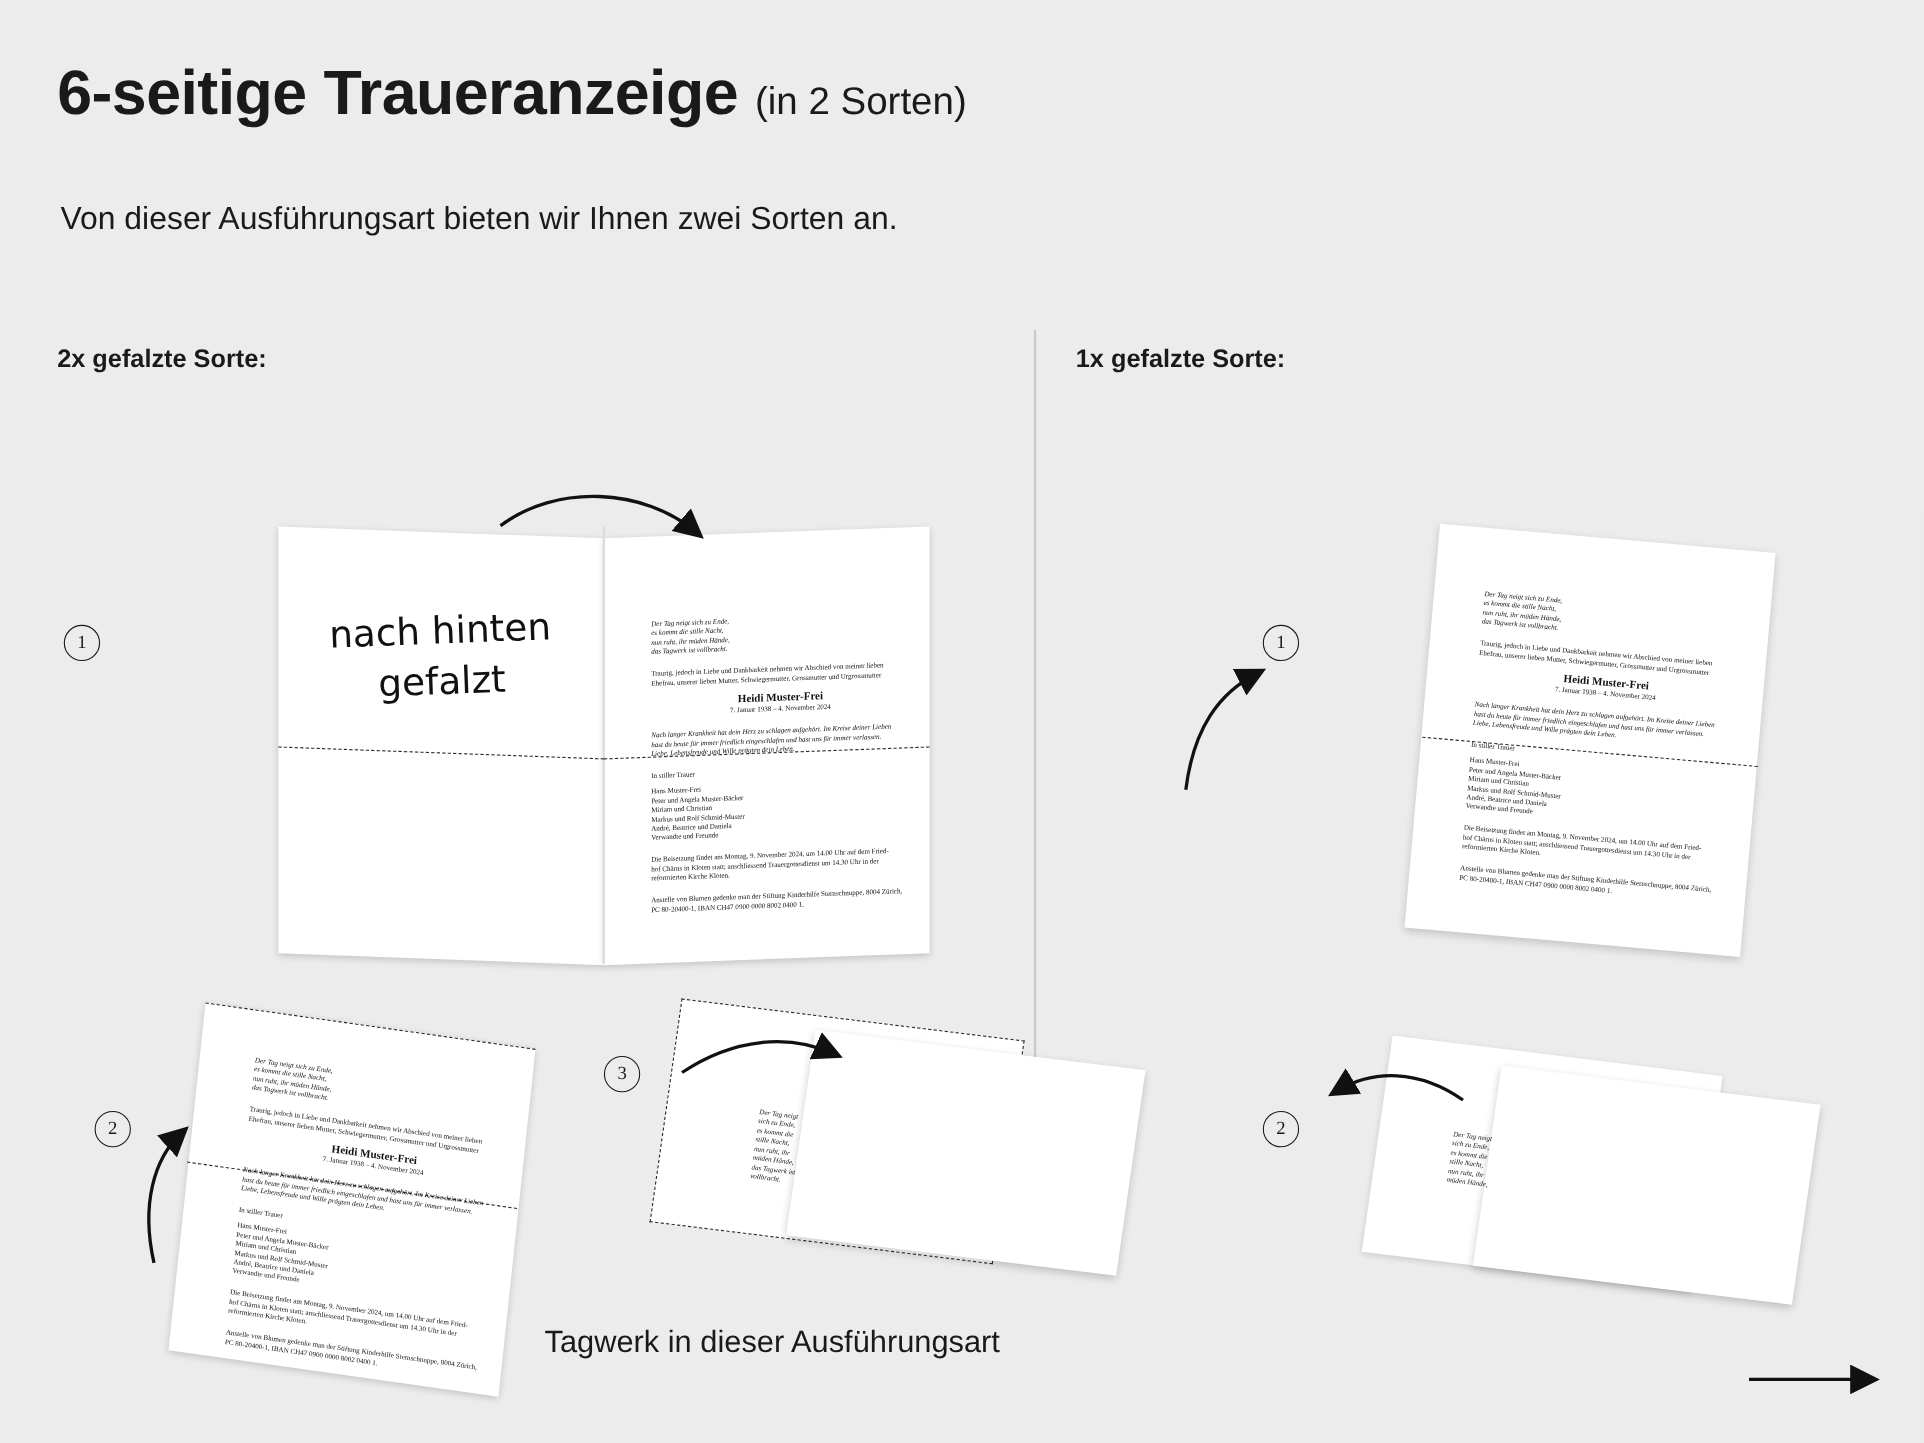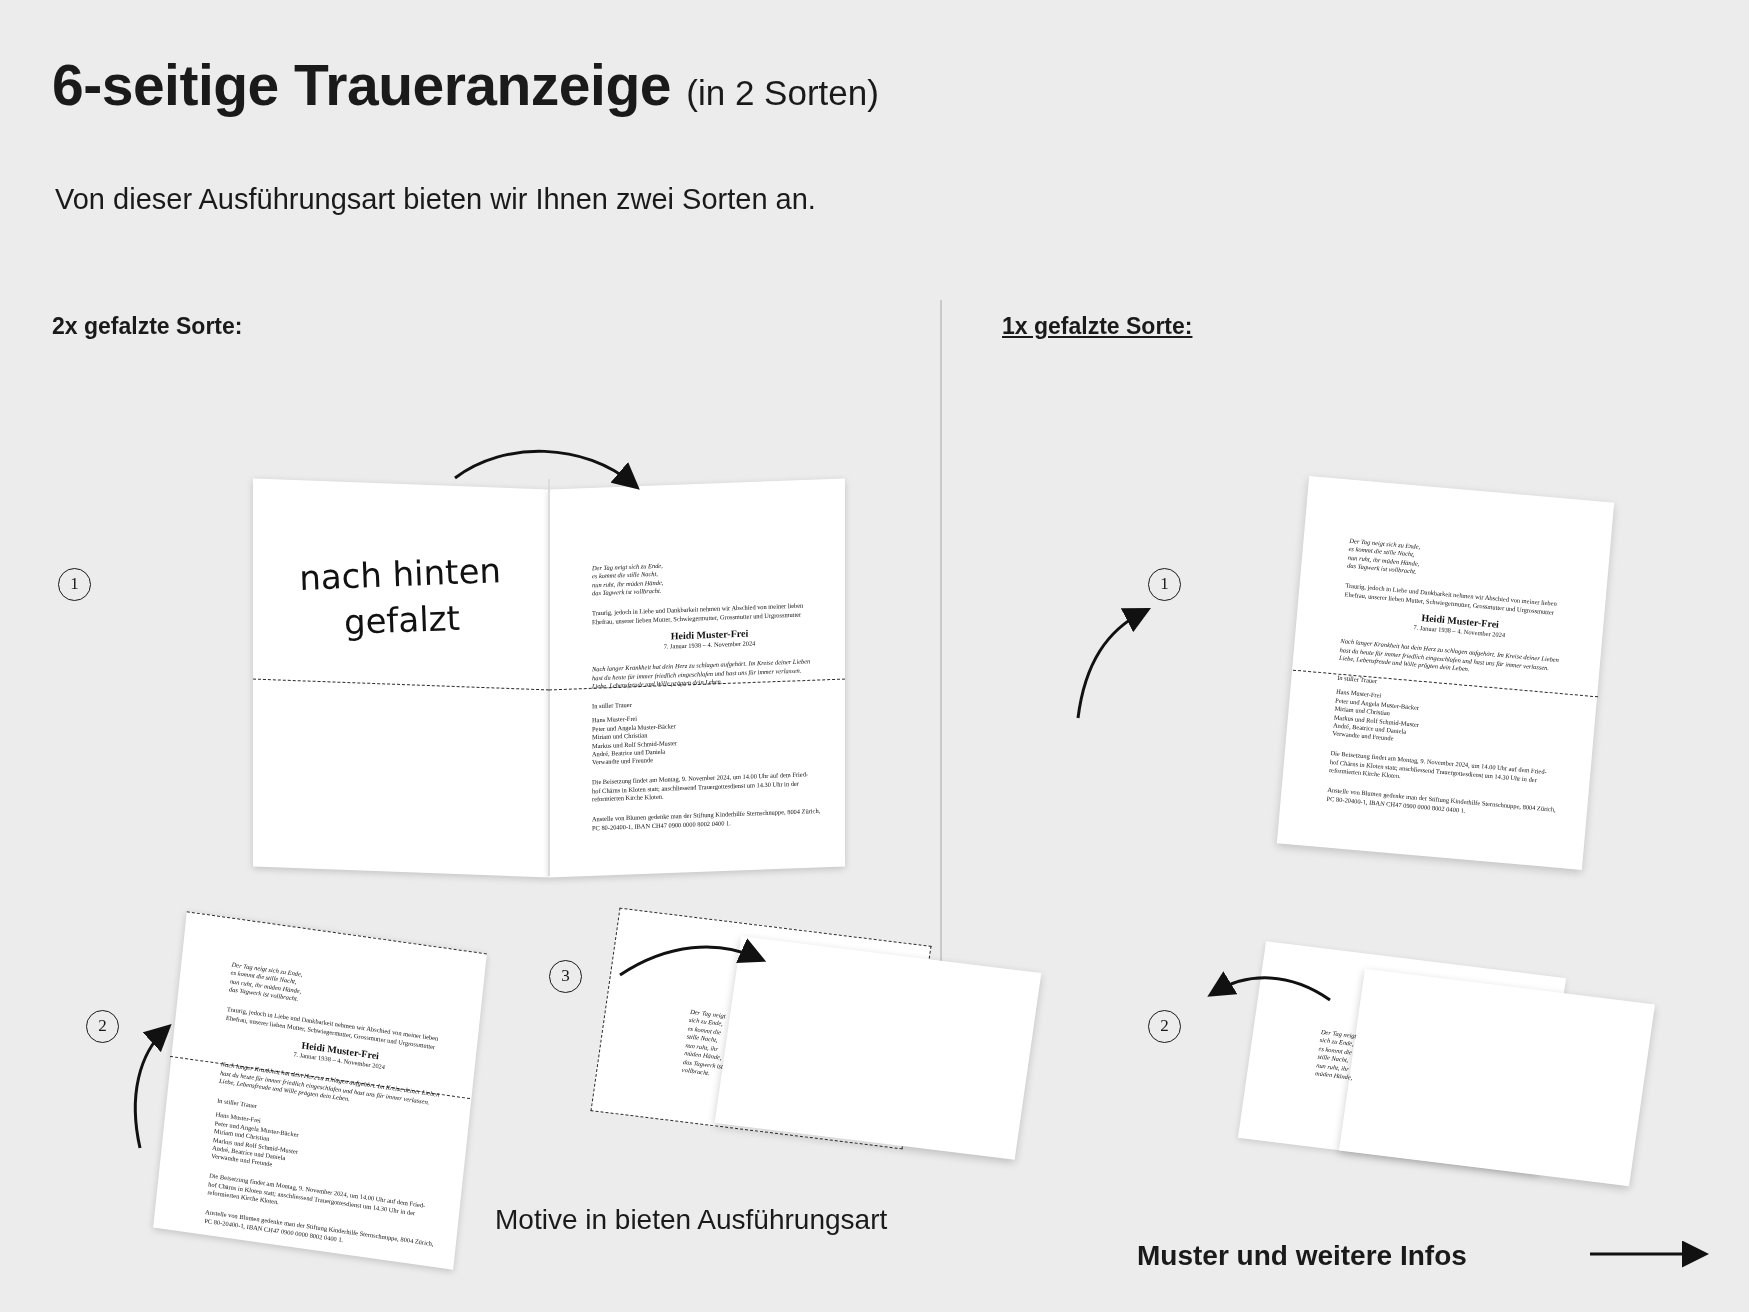--- a/index.html
+++ b/index.html
@@ -42,21 +42,21 @@
     font-size: 29px;
     font-weight: 400;
   }
   .col-head {
     position: absolute;
     font-size: 23px;
     font-weight: 700;
     text-align: center;
   }
   .col-head.left { left: 52px; top: 313px; }
-  .col-head.right { left: 1002px; top: 313px; text-decoration: underline; }
+  .col-head.right { left: 978px; top: 313px; }
 
   
   .divider {
     position: absolute;
     left: 940px;
     top: 300px;
     width: 2px;
     height: 840px;
     background: #c9c9c9;
   }
@@ -266,21 +266,21 @@
 
   <div class="obit" style="position:absolute; left:686px; top:1010px; width:44px; font-size:6.4px; overflow:hidden;
               transform: skewY(7deg) skewX(-8deg);">
     <p class="poem">Der Tag neigt sich zu Ende,</p>
     <p class="poem">es kommt die stille Nacht,</p>
     <p class="poem">nun ruht, ihr müden Hände,</p>
     <p class="poem">das Tagwerk ist vollbracht.</p>
   </div>
 
   <div class="caption" style="left:495px; top:1200px;">
-    <div>Motive in bieten Ausführungsart</div>
+    <div>Tagwerk in dieser Ausführungsart</div>
   </div>
 
   <div class="step" style="left:1148px; top:568px;">1</div>
 
   <div class="paper" style="left:1293px; top:488px; width:305px; height:370px;
               transform: skewY(5deg) skewX(-5deg);
               box-shadow: 0 3px 8px rgba(0,0,0,0.18);"></div>
   <div class="fold" style="left:1293px; top:683px; width:305px; transform: skewY(5deg) skewX(-5deg);"></div>
 
   <div class="obit" style="position:absolute; left:1338px; top:546px; width:234px; font-size:6.4px;
@@ -331,21 +331,20 @@
               transform: skewY(7deg) skewX(-8deg);
               box-shadow: 0 3px 8px rgba(0,0,0,0.20);"></div>
 
   <div class="obit" style="position:absolute; left:1318px; top:1030px; width:40px; font-size:6.4px; overflow:hidden;
               transform: skewY(7deg) skewX(-8deg);">
     <p class="poem">Der Tag neigt sich zu Ende,</p>
     <p class="poem">es kommt die stille Nacht,</p>
     <p class="poem">nun ruht, ihr müden Hände,</p>
   </div>
 
-  <div class="muster">Muster und weitere Infos</div>
 
   <svg class="svg-layer" viewBox="0 0 1749 1312">
     <defs>
       <marker id="ah" markerWidth="9" markerHeight="9" refX="6" refY="4.5" orient="auto">
         <path d="M0,0 L9,4.5 L0,9 Z" fill="#111"></path>
       </marker>
     </defs>
 
     <g>
       <path d="M455,478 C505,440 585,443 633,484" fill="none" stroke="#111" stroke-width="3" marker-end="url(#ah)"></path>

